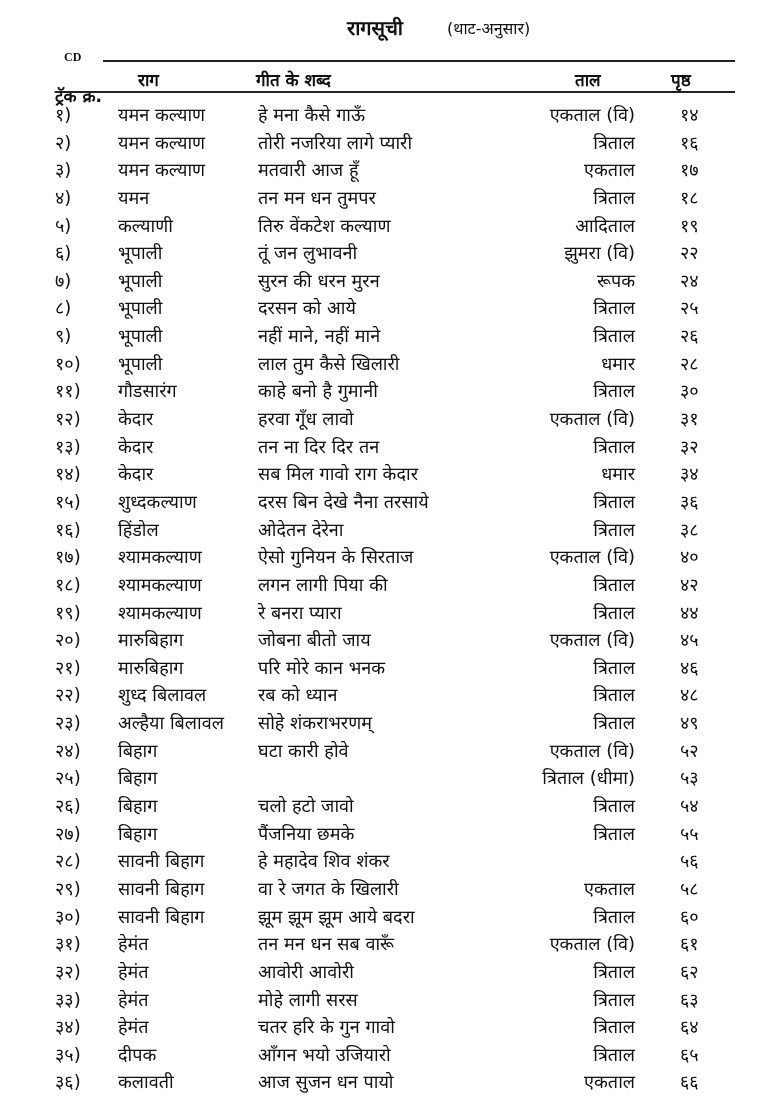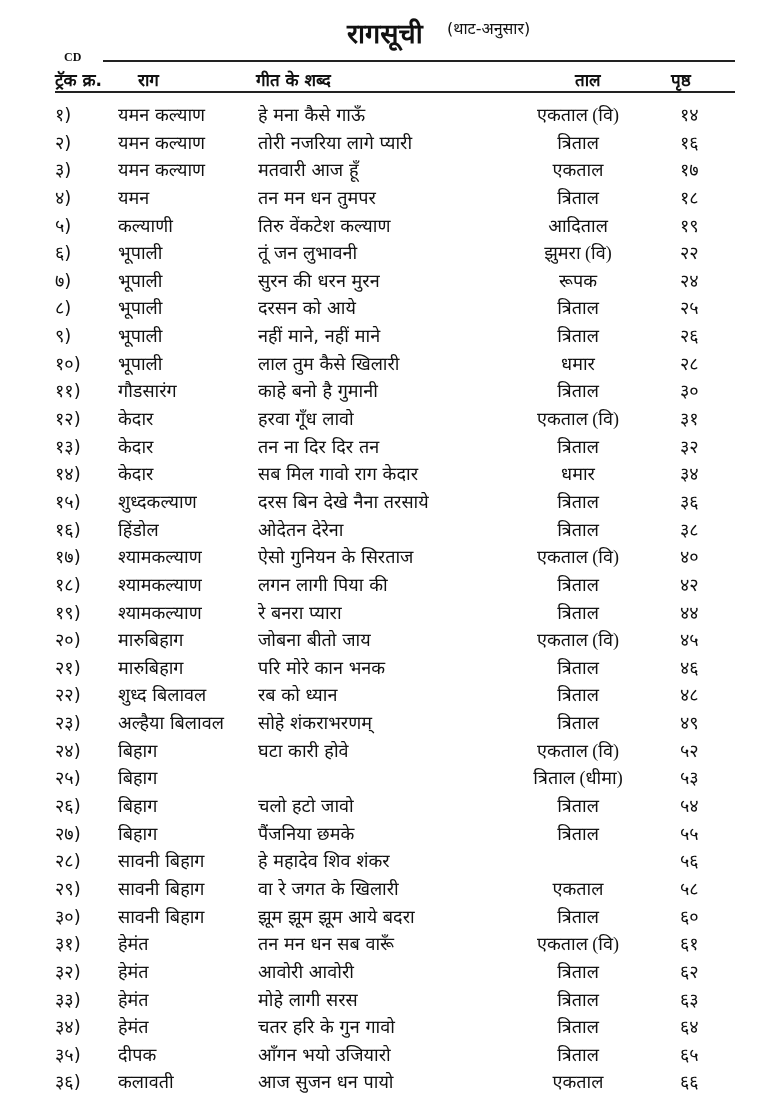--- a/index.html
+++ b/index.html
@@ -14,21 +14,21 @@
     color: #111111;
   }
   .title-wrap {
     position: absolute;
     top: 12px; left: 0; width: 780px;
     height: 34px;
   }
   .title-main {
     position: absolute;
     left: 347px; top: 2px;
-    font-size: 27px;
+    font-size: 20px;
     font-weight: bold;
     letter-spacing: 0px;
   }
   .title-sub {
     position: absolute;
     left: 447px; top: 5px;
     font-size: 16px;
   }
   .rule {
     position: absolute;
@@ -45,42 +45,42 @@
     font-size: 12px;
     text-align: center;
   }
   .hdr {
     position: absolute;
     top: 68px;
     font-size: 17px;
     font-weight: bold;
     white-space: nowrap;
   }
-  .hdr-track { left: 55px; }
+  .hdr-track { left: 55px; margin-top: 16px; }
   .hdr-raag { left: 138px; }
   .hdr-lyrics { left: 256px; }
   .hdr-taal { left: 575px; }
   .hdr-page { left: 671px; }
 
   .rows {
     position: absolute;
     left: 0; top: 100px;
     width: 780px;
   }
   .row {
     position: relative;
     height: 27.65px;
     font-size: 18px;
     white-space: nowrap;
   }
   .row span { position: absolute; top: 2px; }
   .c-num { left: 55px; }
   .c-raag { left: 118px; }
   .c-lyrics { left: 258px; }
-  .c-taal { left: 503px; width: 150px; text-align: center; font-family: Liberation Serif, serif; }
+  .c-taal { left: 485px; width: 150px; text-align: right; }
   .c-page { left: 680px; width: 56px; text-align: left; }
 </style>
 </head>
 <body>
 
 <div class="title-wrap">
   <span class="title-main">रागसूची</span>
   <span class="title-sub">(थाट-अनुसार)</span>
 </div>
 

